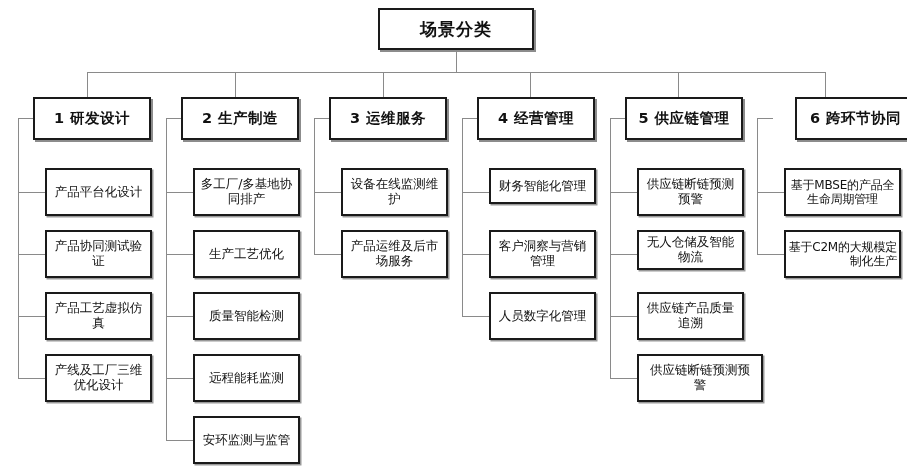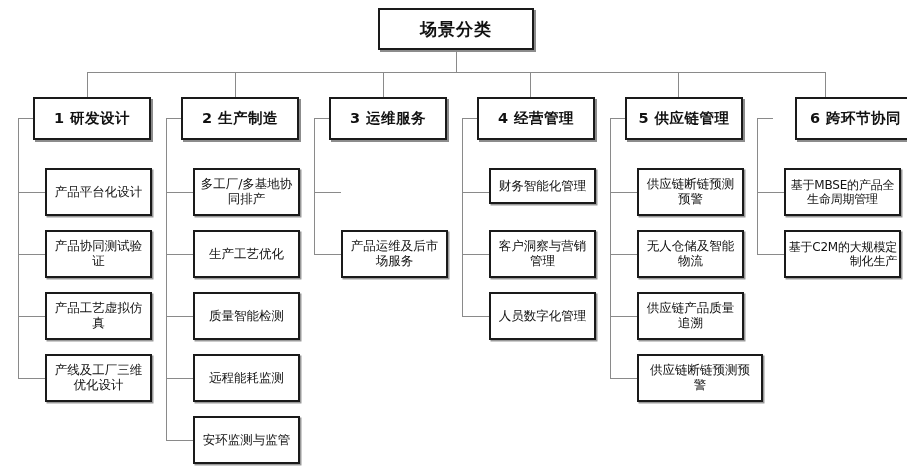--- a/index.html
+++ b/index.html
@@ -158,38 +158,41 @@
   <div class="box leaf" style="left:193px; top:292px; width:107px; height:48px;">
     <span>质量智能检测</span>
   </div>
   <div class="box leaf" style="left:193px; top:354px; width:107px; height:48px;">
     <span>远程能耗监测</span>
   </div>
   <div class="box leaf" style="left:193px; top:416px; width:107px; height:48px;">
     <span>安环监测与监管</span>
   </div>
 
+  <div class="box leaf" style="left:341px; top:168px; width:107px; height:48px;">
+    <span>设备在线监测维护</span>
+  </div>
   <div class="box leaf" style="left:341px; top:230px; width:107px; height:48px;">
     <span>产品运维及后市场服务</span>
   </div>
 
   <div class="box leaf" style="left:489px; top:168px; width:107px; height:36px;text-align:center;">
     <span>财务智能化管理</span>
   </div>
   <div class="box leaf" style="left:489px; top:230px; width:107px; height:48px;">
     <span>客户洞察与营销管理</span>
   </div>
   <div class="box leaf" style="left:489px; top:292px; width:107px; height:48px;">
     <span>人员数字化管理</span>
   </div>
 
   <div class="box leaf" style="left:637px; top:168px; width:107px; height:48px;">
     <span>供应链断链预测预警</span>
   </div>
-  <div class="box leaf" style="left:637px; top:230px; width:107px; height:48px;">
+  <div class="box leaf" style="left:637px; top:230px; width:107px; height:40px;">
     <span>无人仓储及智能物流</span>
   </div>
   <div class="box leaf" style="left:637px; top:292px; width:107px; height:48px;">
     <span>供应链产品质量追溯</span>
   </div>
   <div class="box leaf" style="left:637px; top:354px; width:126px; height:48px;">
     <span>供应链断链预测预警</span>
   </div>
 
   <div class="box leaf tight" style="left:784px; top:168px; width:117px; height:48px;">

